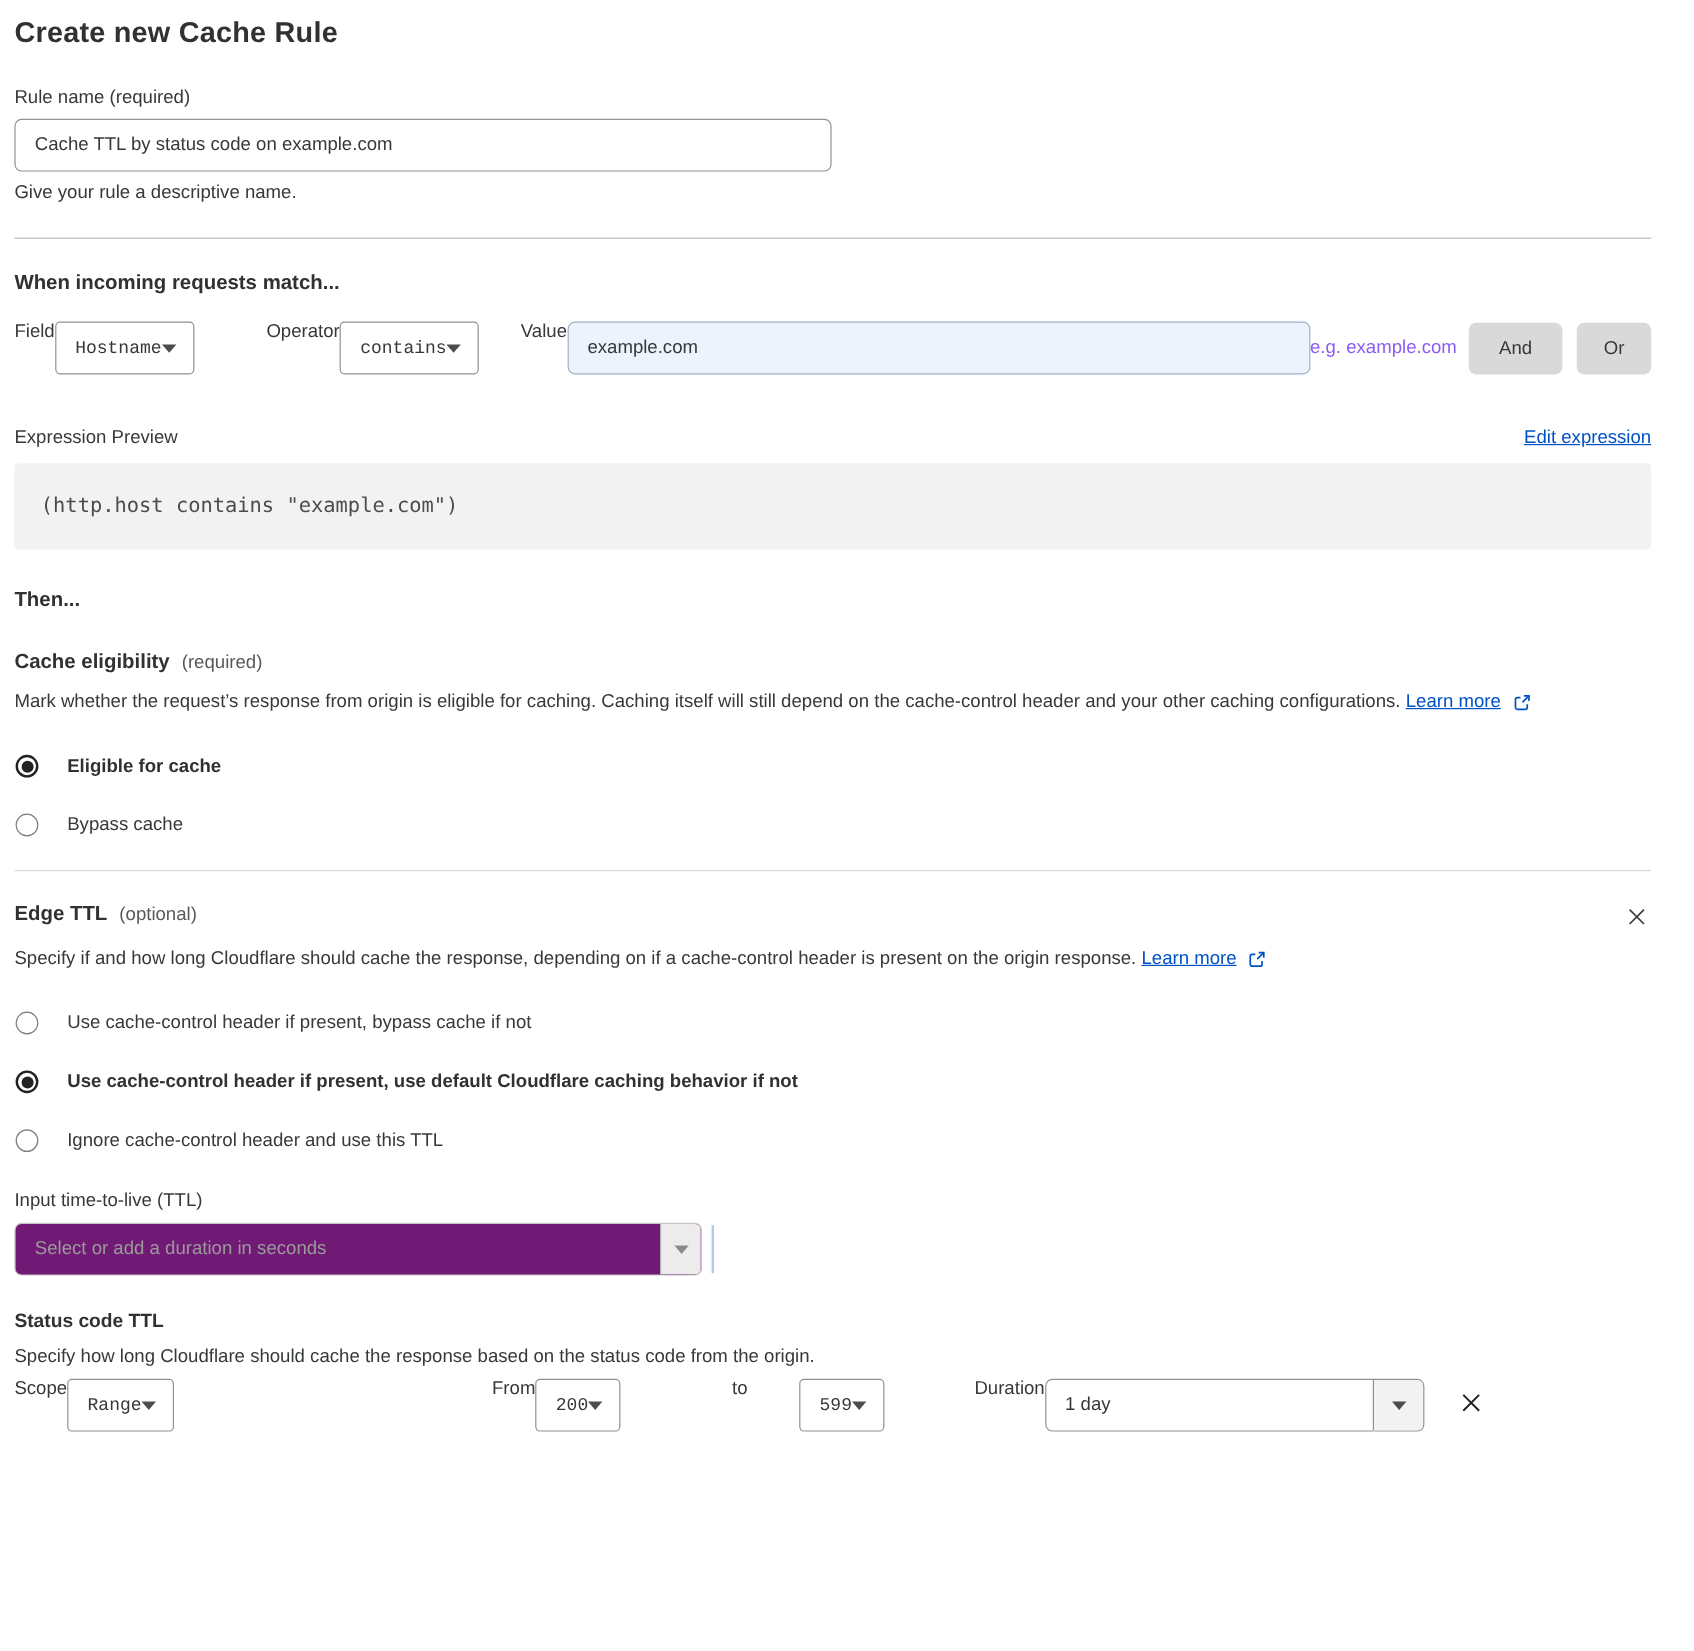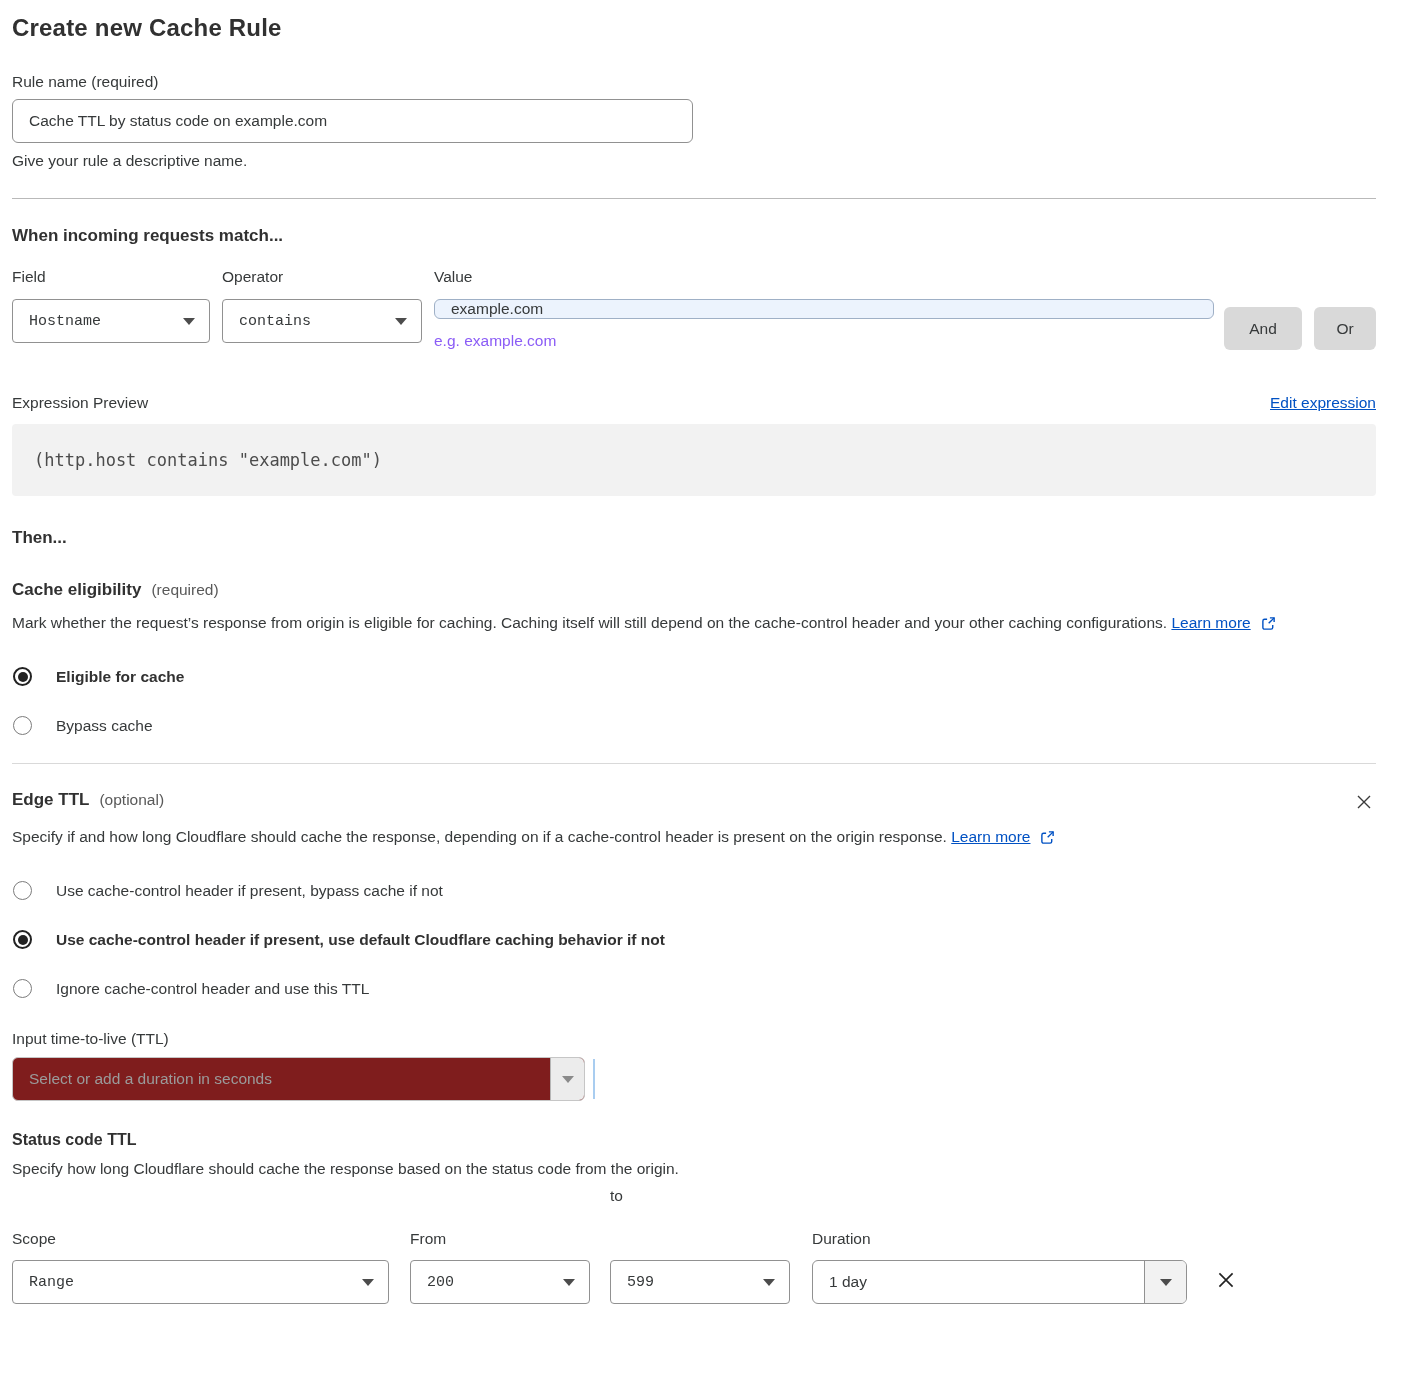--- a/index.html
+++ b/index.html
@@ -23,21 +23,21 @@
     font-family:"Liberation Sans", sans-serif; background:#fff; outline:none;
   }
   .rule-name-input { width:681px; margin-top:8px; display:block; }
 
   .divider { border:none; border-top:1px solid #b9b9b9; margin:28px 0 0 0; }
   .divider.light { border-top-color:#d9d9d9; }
 
   .section-heading { font-size:17px; font-weight:700; color:#313131; }
 
   .match-row { display:flex; margin-top:22px; }
-  .col { display:flex; flex-direction:column; }
+  .col { display:flex; flex-direction:row; }
   .col .field-label { margin-bottom:13px; }
   .select {
     height:44px; border:1px solid #919191; border-radius:4px; background:#fff;
     display:flex; align-items:center; justify-content:space-between;
     padding:0 14px 0 16px; font-size:15px; color:#36393a; cursor:pointer;font-family:Liberation Mono, monospace;
   }
   .tri { width:0; height:0; border-left:6px solid transparent; border-right:6px solid transparent; border-top:7px solid #4c4c4c; }
   .value-input {
     flex:1; background:#ecf3fd; border-color:#9fb0c6;
   }
@@ -80,21 +80,21 @@
   .radio-label { font-size:15.5px; margin-left:24px; }
   .radio-label.bold { font-weight:700; color:#313131; }
 
   .edge-header { display:flex; justify-content:space-between; align-items:flex-start; margin-top:26px; }
   .close-icon { cursor:pointer; padding:2px; }
   .close-icon svg { display:block; }
 
   .ttl-label { margin-top:32px; display:block; }
   .ttl-combo-row { display:flex; align-items:center; margin-top:9px; }
   .combo { display:flex; border:1px solid #c2c2c2; border-radius:6px; overflow:hidden; height:44px; }
-  .combo.disabled { width:573px; background:#7f1d1d; border-color:#c6c6c6; }
+  .combo.disabled { width:573px; background:#701a75; border-color:#c6c6c6; }
   .combo .combo-main { flex:1; display:flex; align-items:center; padding:0 16px; font-size:15.5px; }
   .combo.disabled .combo-main { color:#9b9b9b; }
   .combo .combo-arrow {
     flex:0 0 34px; display:flex; align-items:center; justify-content:center;
     border-left:1px solid #b5b5b5; cursor:pointer;
   }
   .combo.disabled .combo-arrow { background:#ececec; }
   .caret-line { width:2px; height:40px; background:#a9cdf0; margin-left:8px; }
 
   .status-title { font-size:16px; font-weight:700; color:#313131; margin-top:30px; }

